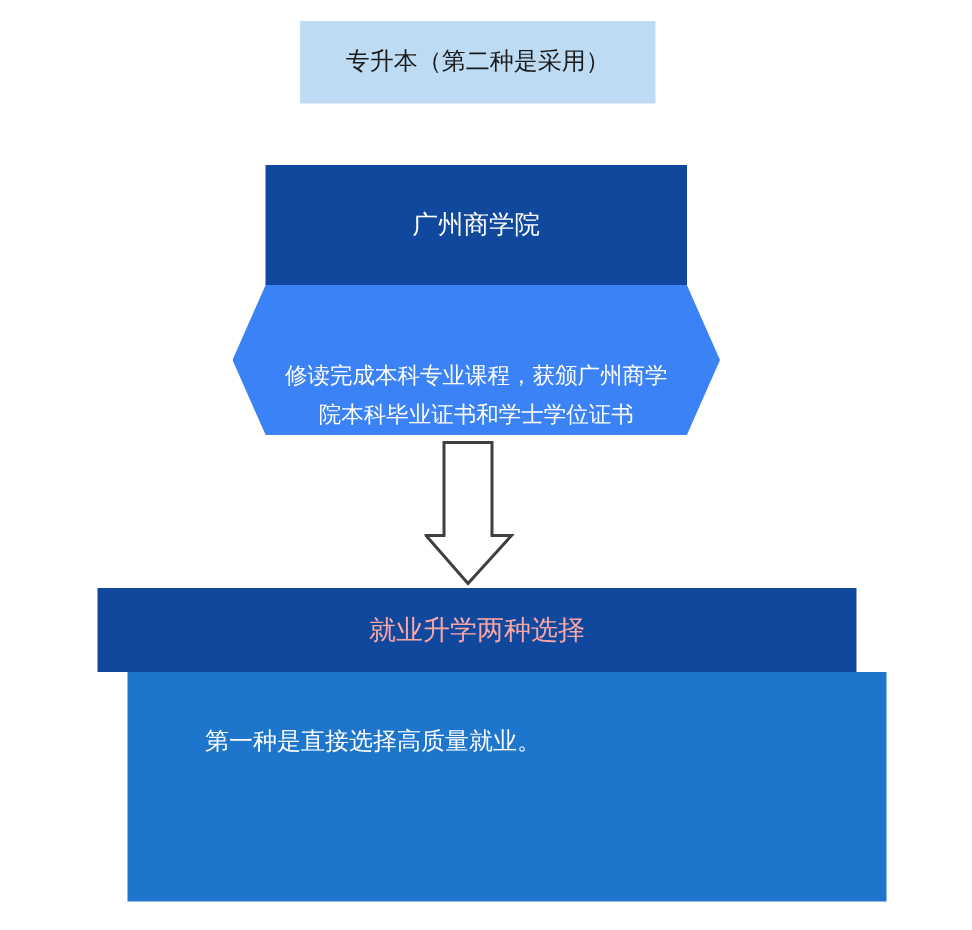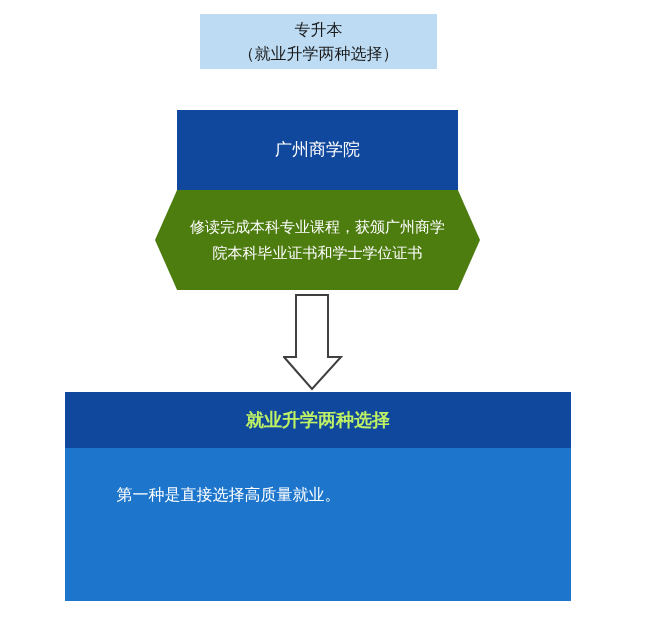--- a/index.html
+++ b/index.html
@@ -6,67 +6,68 @@
   html, body { background: #ffffff; }
   body {
     font-family: "Liberation Sans", "DejaVu Sans", sans-serif;
     width: 648px; height: 620px; position: relative; overflow: hidden;
   }
   .canvas { position: absolute; left: 0; top: 0; width: 648px; height: 620px; }
 
   .top-box {
     position: absolute; left: 200px; top: 14px; width: 237px; height: 55px;
     background: #BDDCF4; color: #1a1a1a;
-    display: flex; flex-direction: column; align-items: center; justify-content: center;
+    display: flex; flex-direction: row; align-items: center; justify-content: center;
     font-size: 16px; line-height: 24px; text-align: right;
   }
 
   .school-box {
     position: absolute; left: 177px; top: 110px; width: 281px; height: 80px;
     background: #10489E; color: #ffffff;
     display: flex; flex-direction: column; align-items: center; justify-content: center;
     font-size: 17px; line-height: 26px; text-align: center;
   }
 
   .hexagon {
     position: absolute; left: 155px; top: 190px; width: 325px; height: 100px;
-    background: #4d7c0f; color: #ffffff;
+    background: #3b82f6; color: #ffffff;
     clip-path: polygon(6.8% 0%, 93.2% 0%, 100% 50%, 93.2% 100%, 6.8% 100%, 0% 50%);
-    display: flex; align-items: center; justify-content: center;
+    display: flex; align-items: flex-end; justify-content: center;
     font-size: 15px; line-height: 26px; text-align: center;
     padding: 0 28px;
   }
 
   .down-arrow {
     position: absolute; left: 283px; top: 294px; width: 60px; height: 97px;
   }
 
   .outcome-box {
     position: absolute; left: 65px; top: 392px; width: 506px; height: 209px;
   }
   .outcome-header {
-    width: 506px; height: 56px; background: #10489E; color: #bef264;
+    width: 506px; height: 56px; background: #10489E; color: #fca5a5;
     display: flex; align-items: center; justify-content: center;
-    font-size: 18px; line-height: 24px; text-align: right; font-weight: bold;
+    font-size: 18px; line-height: 24px; text-align: right;
   }
   .outcome-body {
     width: 506px; height: 153px; background: #1E76CC; color: #ffffff;
     font-size: 16px; line-height: 30px;
     padding: 32px 14px 0 10px;
+    margin-left: 20px;
   }
   .outcome-body p { margin: 0; text-indent: 2.6em; }
 </style>
 </head>
 <body>
 
 <div class="canvas">
 
   <div class="top-box">
     <span>专升本</span>
-    <span>（就业升学两种选择）</span>
+    <span>（第二种是采用）</span>
   </div>
 
   <div class="school-box">
     <span>广州商学院</span>
   </div>
 
   <div class="hexagon">
     <span>修读完成本科专业课程，获颁广州商学院本科毕业证书和学士学位证书</span>
   </div>
 

